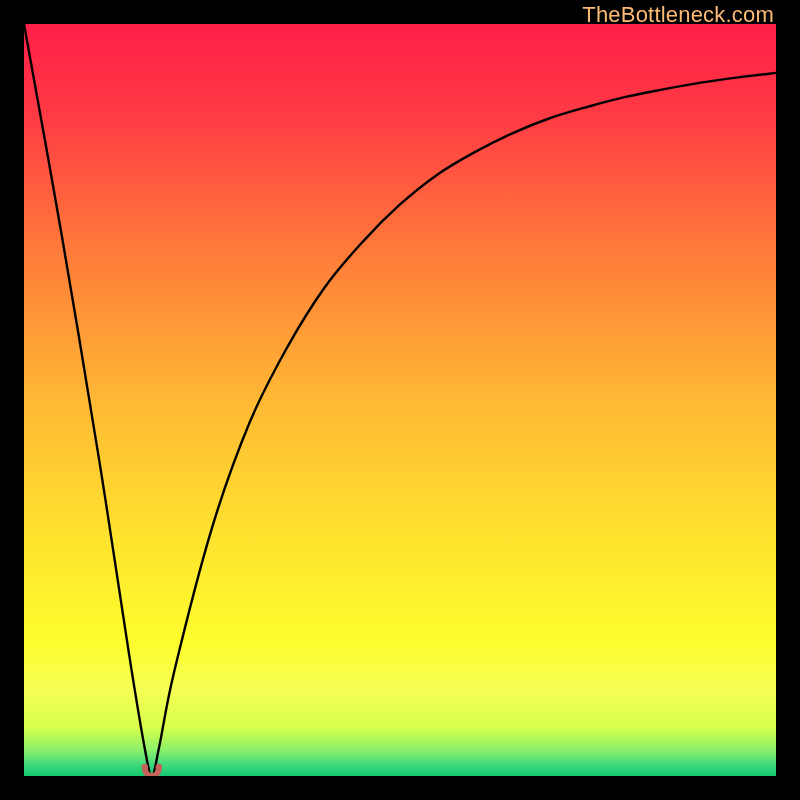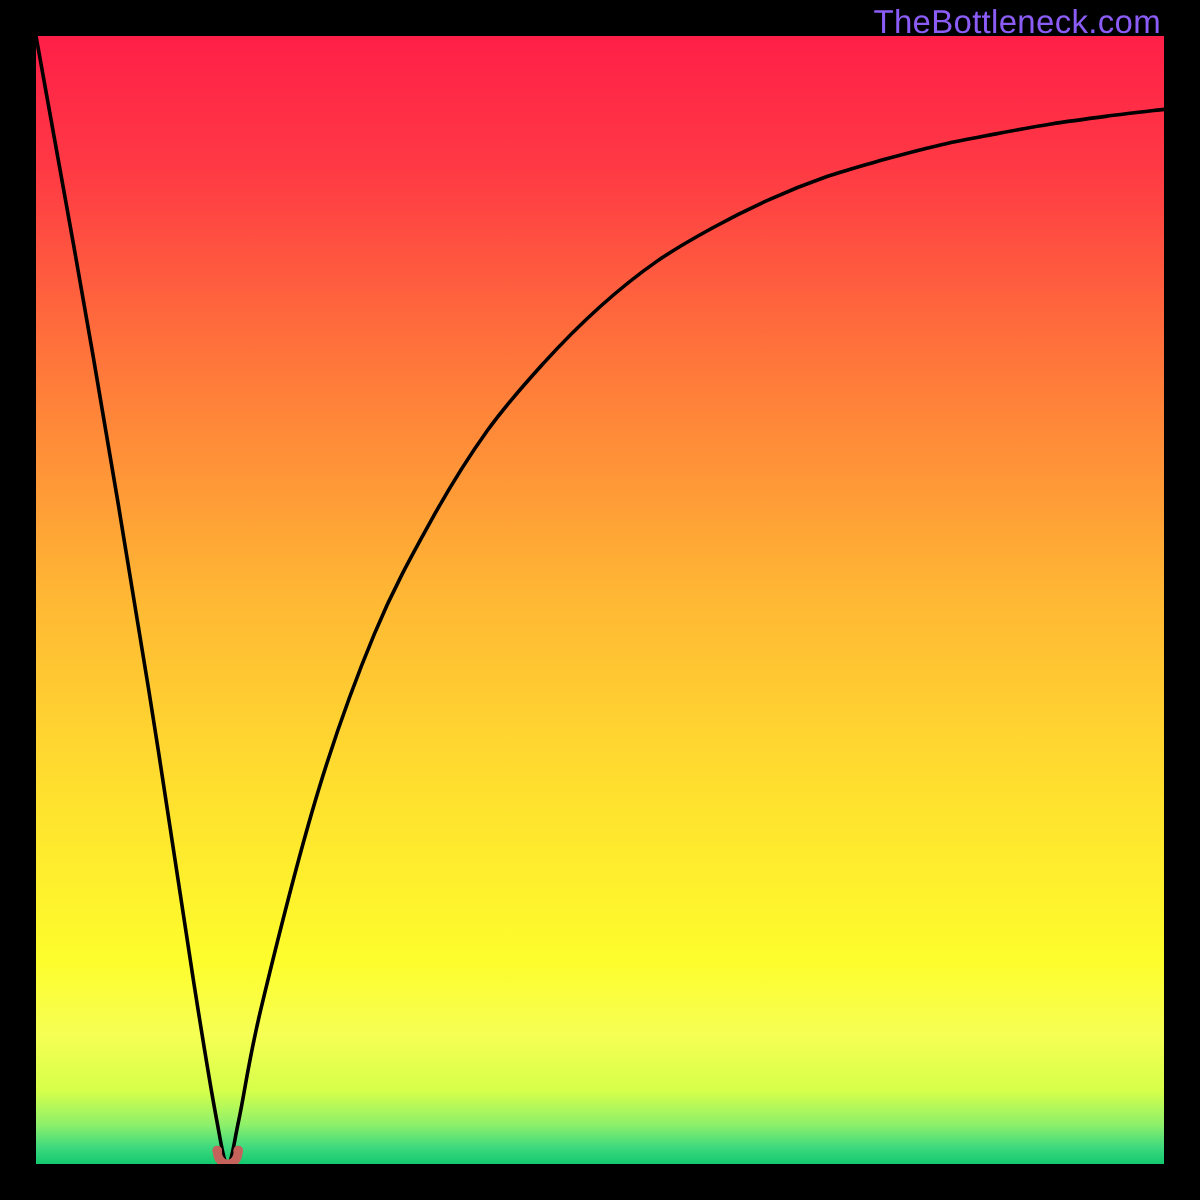--- a/index.html
+++ b/index.html
@@ -23,21 +23,21 @@
     position: absolute;
     left: 0;
     top: 0;
     width: 752px;
     height: 752px;
   }
   .watermark {
     position: absolute;
     top: 2px;
     right: 26px;
-    color: #8b5cf6;
+    color: #fdba74;
     font-size: 22px;
     font-weight: 500;
     letter-spacing: 0.2px;
     font-family: Arial, Helvetica, sans-serif;
     margin-left: 22px;
   }
   svg {
     display: block;
   }
 </style>

